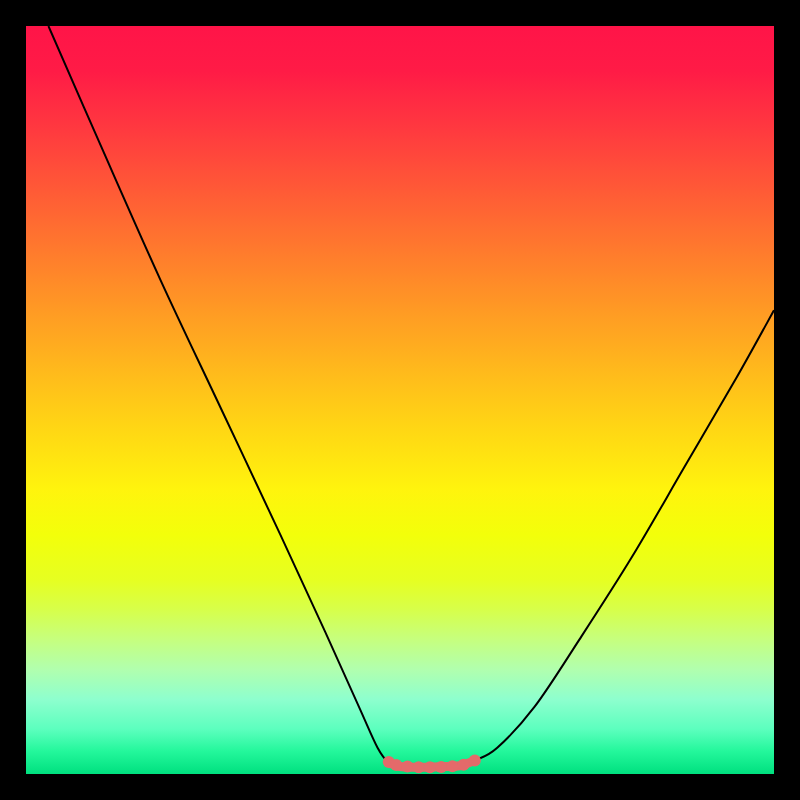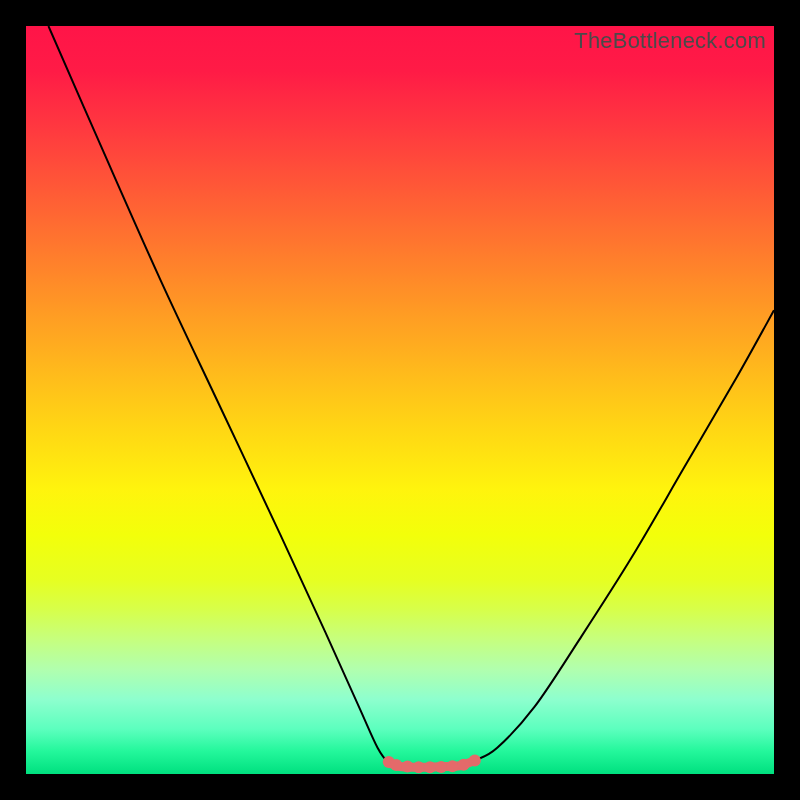--- a/index.html
+++ b/index.html
@@ -86,16 +86,15 @@
           <circle cx="381.48" cy="740.52" r="6" fill="#e46a6a"></circle>
           <circle cx="392.70" cy="741.27" r="6" fill="#e46a6a"></circle>
           <circle cx="403.92" cy="741.27" r="6" fill="#e46a6a"></circle>
           <circle cx="415.14" cy="740.89" r="6" fill="#e46a6a"></circle>
           <circle cx="426.36" cy="740.15" r="6" fill="#e46a6a"></circle>
           <circle cx="437.58" cy="738.65" r="6" fill="#e46a6a"></circle>
           <circle cx="448.80" cy="734.54" r="6" fill="#e46a6a"></circle>
         </g>
     </svg>
 
-    <div class="watermark">TheBottleneck.com</div>
   </div>
 
 </div>
 
 </body></html>

